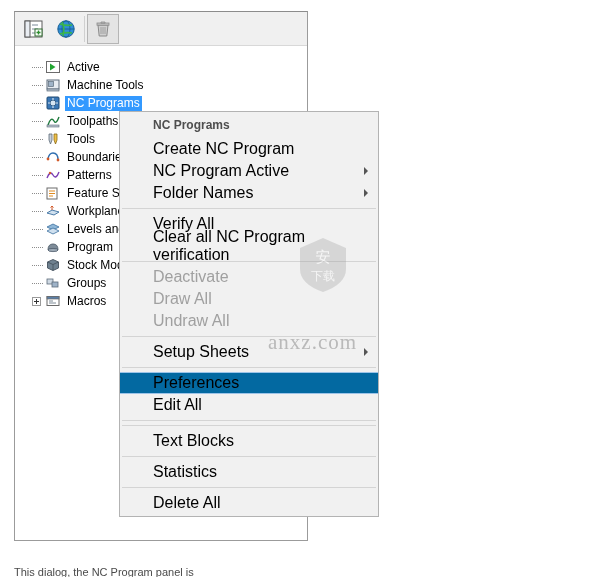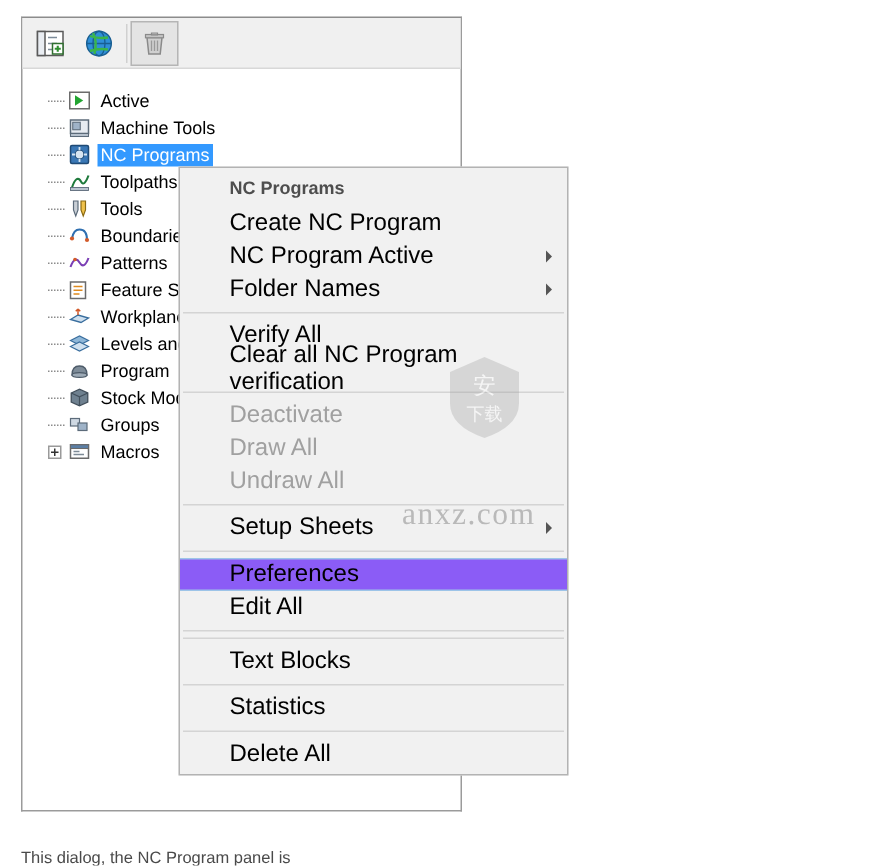--- a/index.html
+++ b/index.html
@@ -175,21 +175,21 @@
     align-items: center;
     padding-left: 33px;
     font-size: 12px;
     color: #4e4e4e;
     font-weight: bold;
   }
   .mi.disabled {
     color: #a0a0a0;
   }
   .mi.highlight {
-    background: #8b5cf6;
+    background: #0369a1;
     border-top: 1px solid #9dc4e8;
     border-bottom: 1px solid #9dc4e8;
   }
   .msep {
     height: 1px;
     background: #d4d4d4;
     margin: 4px 2px 4px 2px;
   }
   .arrow {
     position: absolute;

